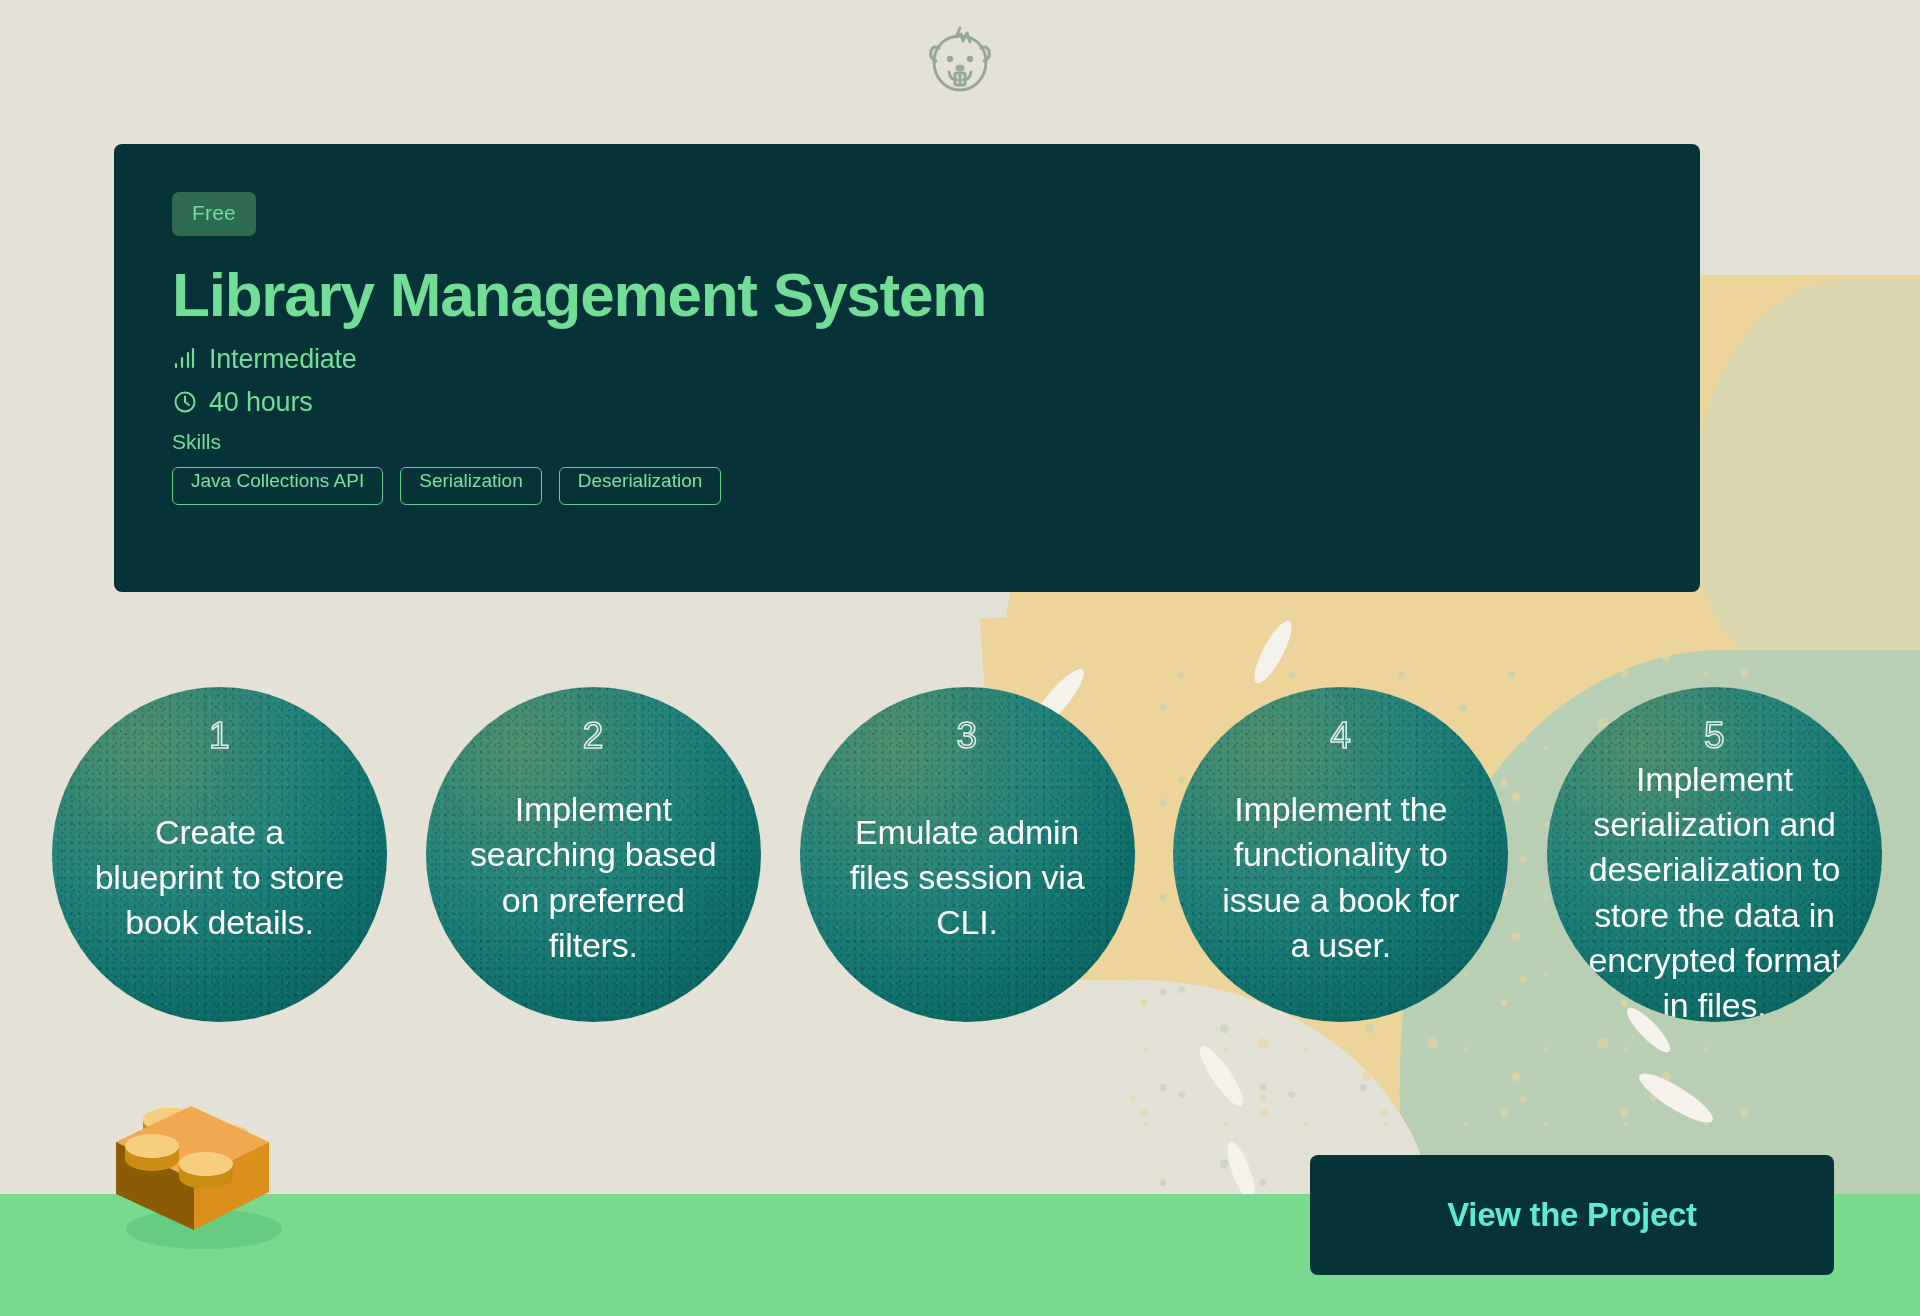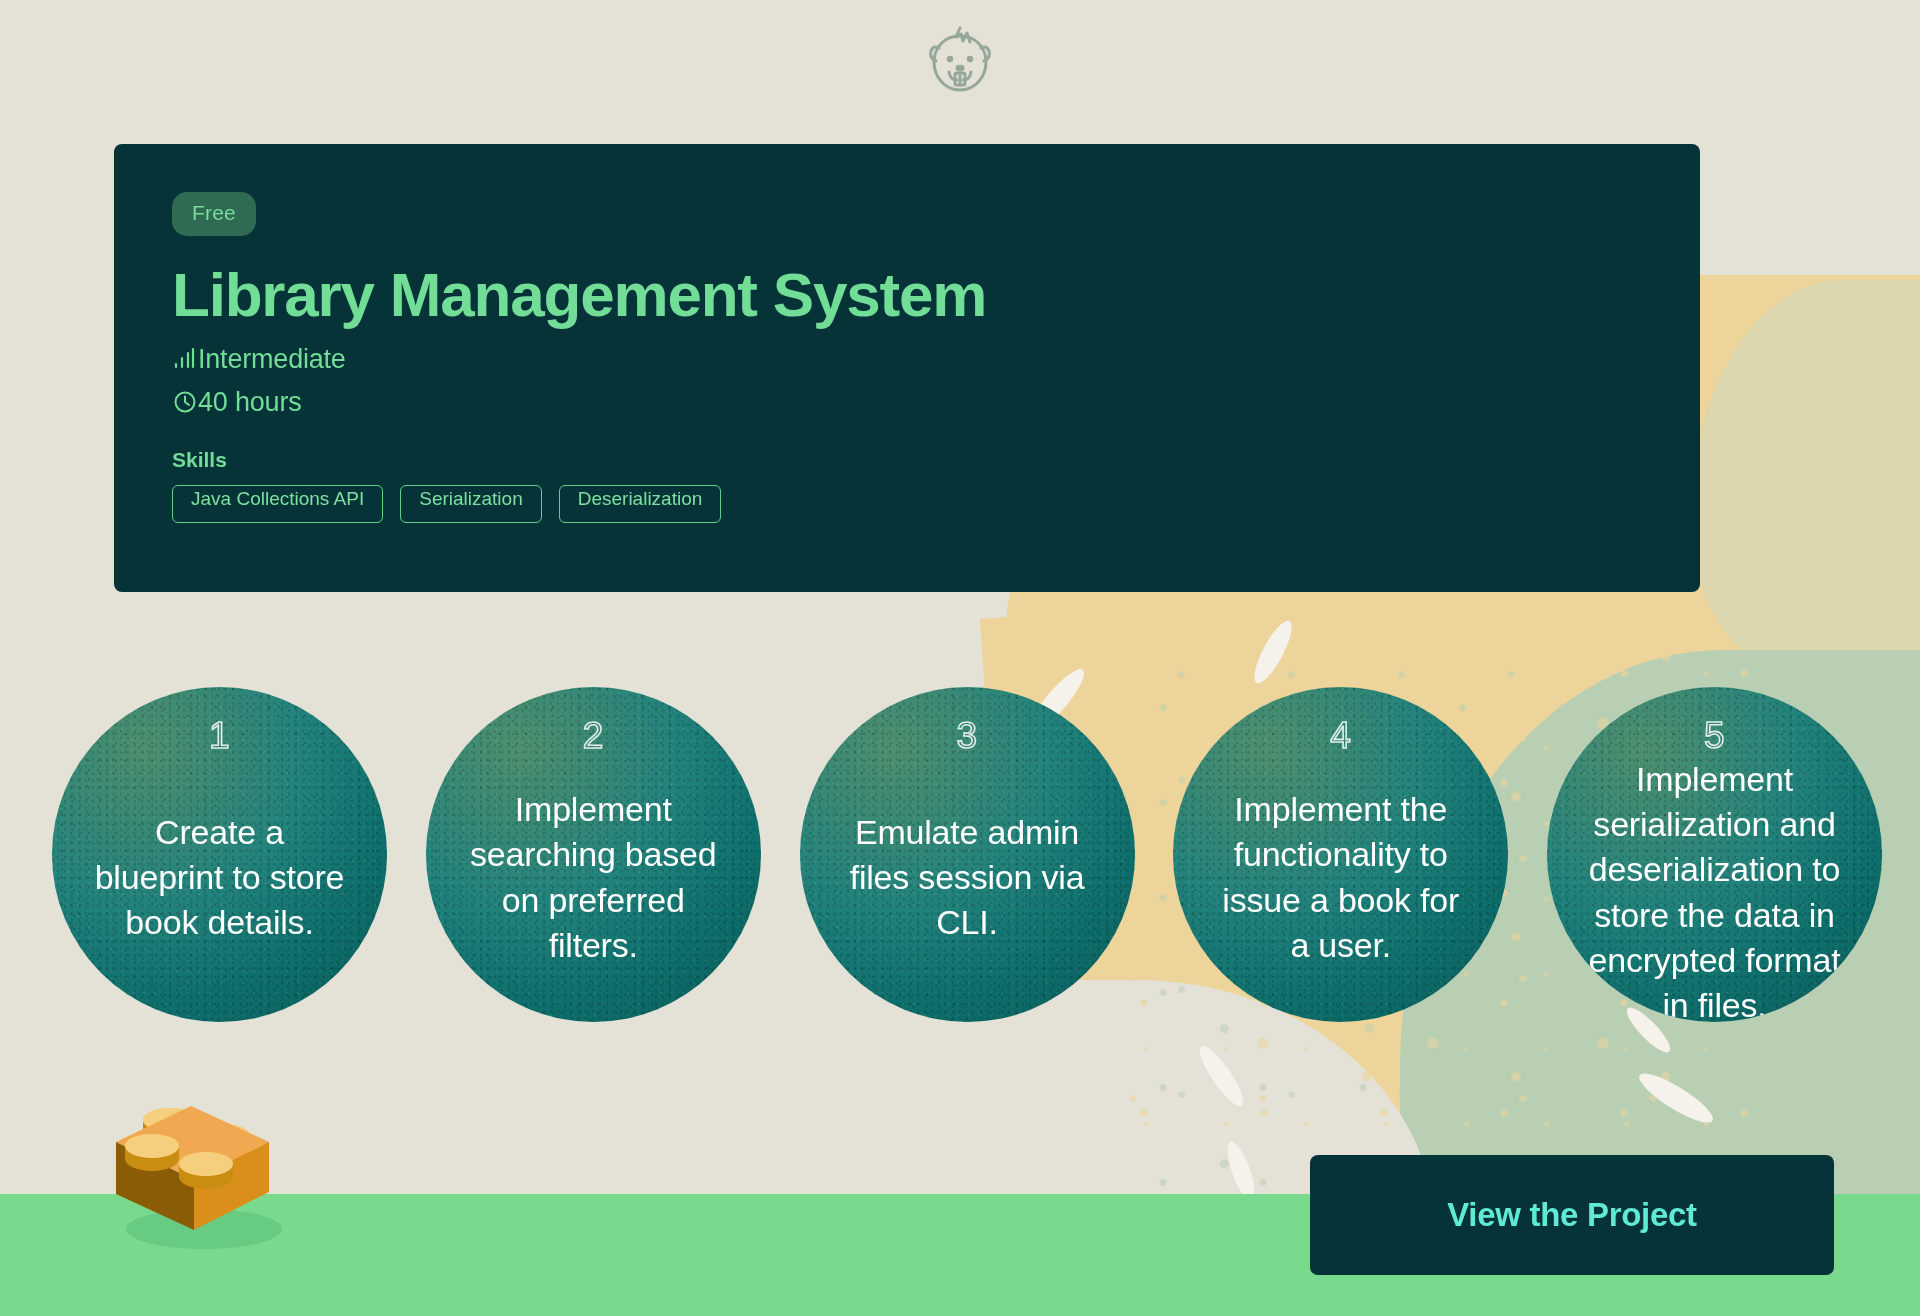--- a/index.html
+++ b/index.html
@@ -95,44 +95,43 @@
     border-radius:8px;
     z-index:4;
     padding:48px 0 0 58px;
   }
   .badge {
     display:inline-block;
     background:#2f6a53;
     color:#76dd9c;
     font-size:21px;
     padding:9px 20px 11px;
-    border-radius:15px;
+    border-radius:7px;
     letter-spacing:.2px;
   }
   .hero h1 {
     margin-top:26px;
     font-size:62px;
     font-weight:700;
     color:#72dd97;
     letter-spacing:-1.2px;
     line-height:1.06;
   }
   .meta-row {
-    display:flex; align-items:center; 
+    display:flex; align-items:center; gap:11px;
     margin-top:16px;
     color:#72dd97;
     font-size:27px;
     letter-spacing:-.2px;
   }
   .meta-row.second { margin-top:12px; }
   .skills-label {
-    margin-top:30px;
+    margin-top:12px;
     color:#72dd97;
     font-size:21px;
-    font-weight:bold;
   }
   .skills-row { display:flex; gap:17px; margin-top:13px; }
   .skill-tag {
     border:1.6px solid #5fd08a;
     color:#7ee0a0;
     border-radius:6px;
     font-size:19px;
     padding:2px 18px 12px;
     white-space:nowrap;
   }

